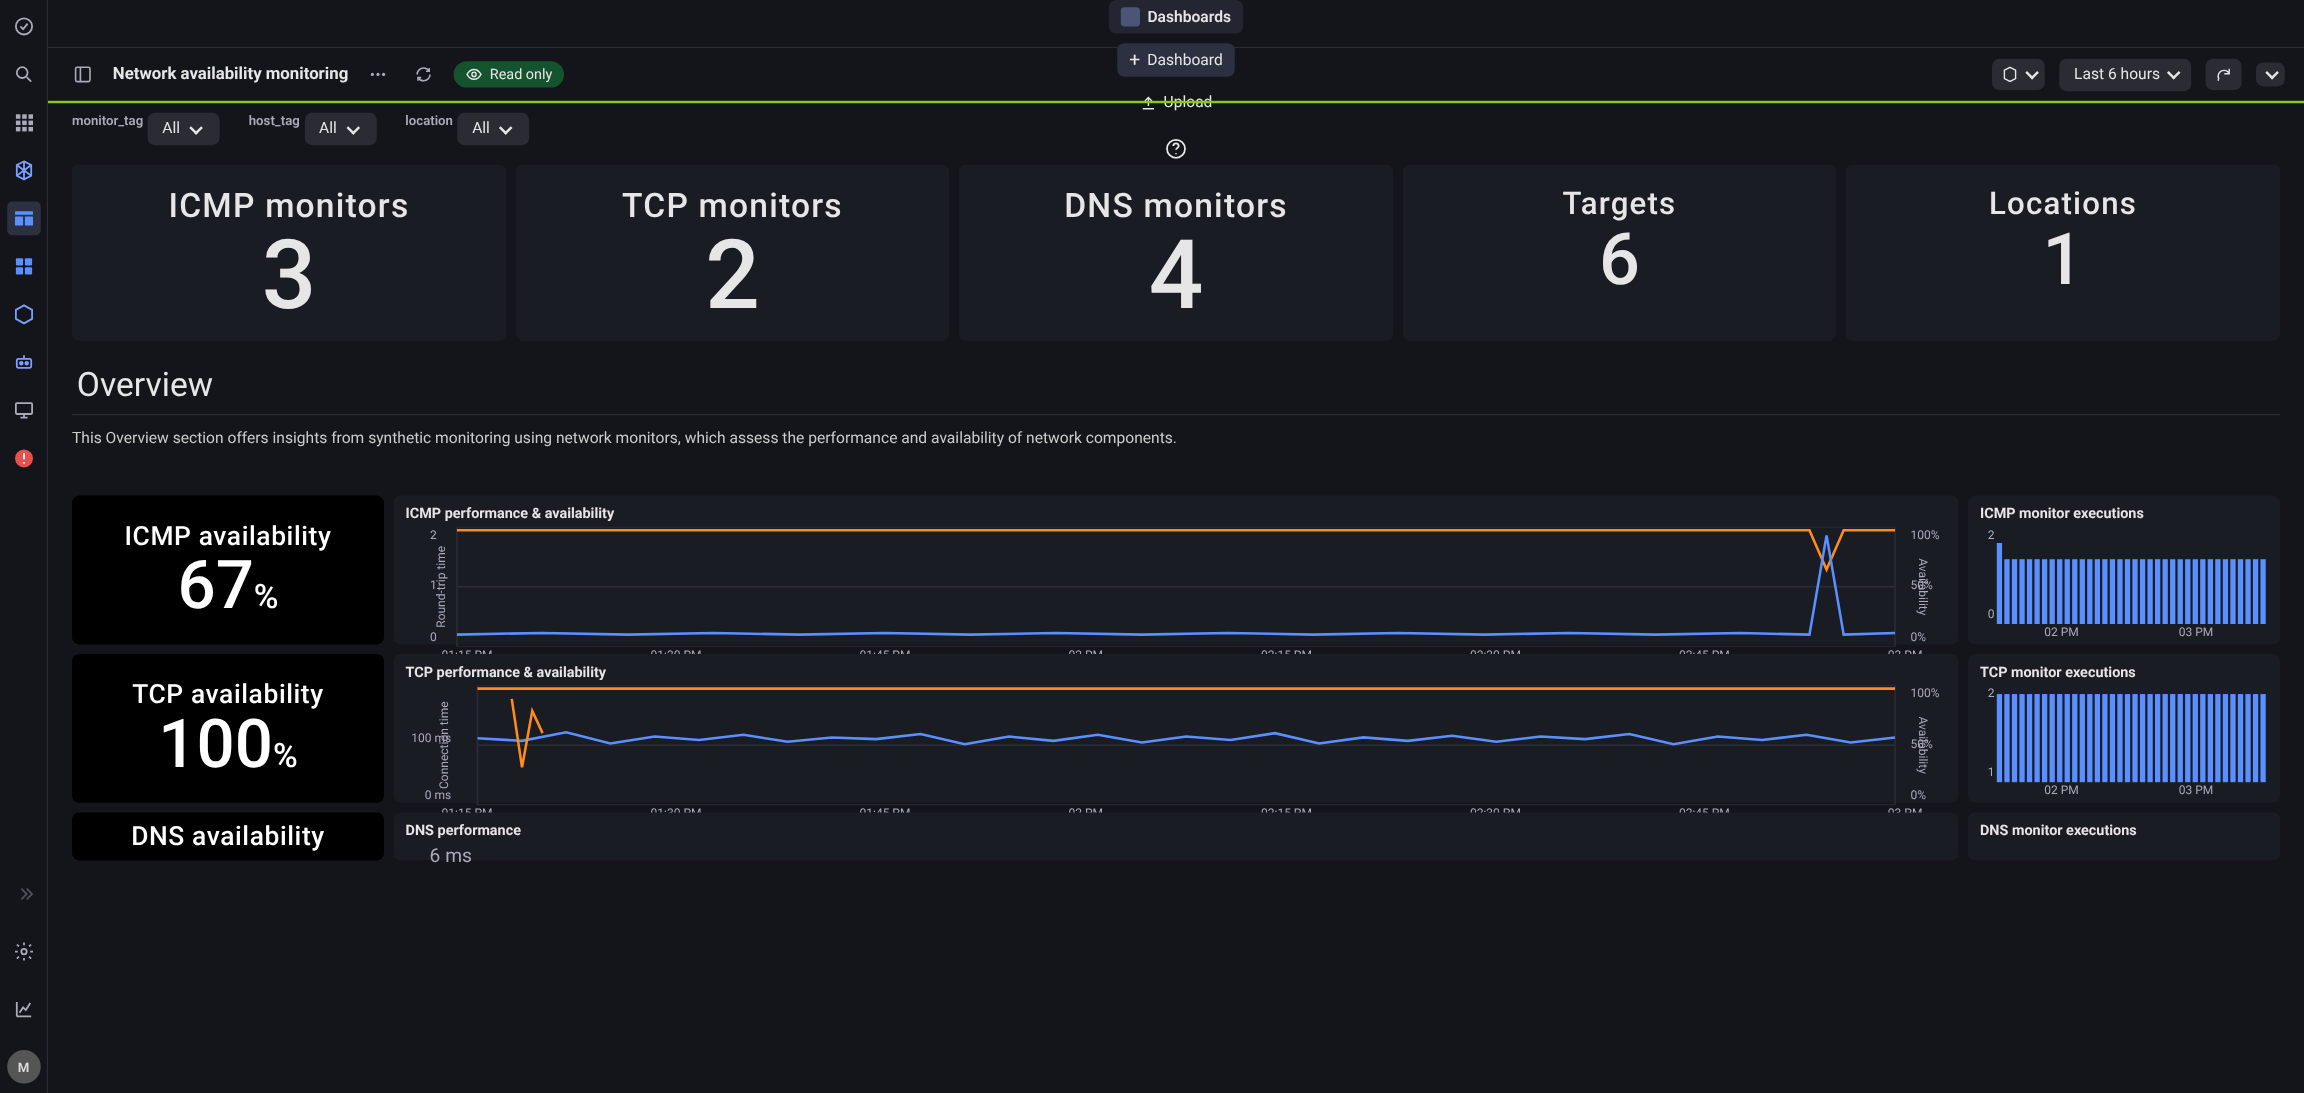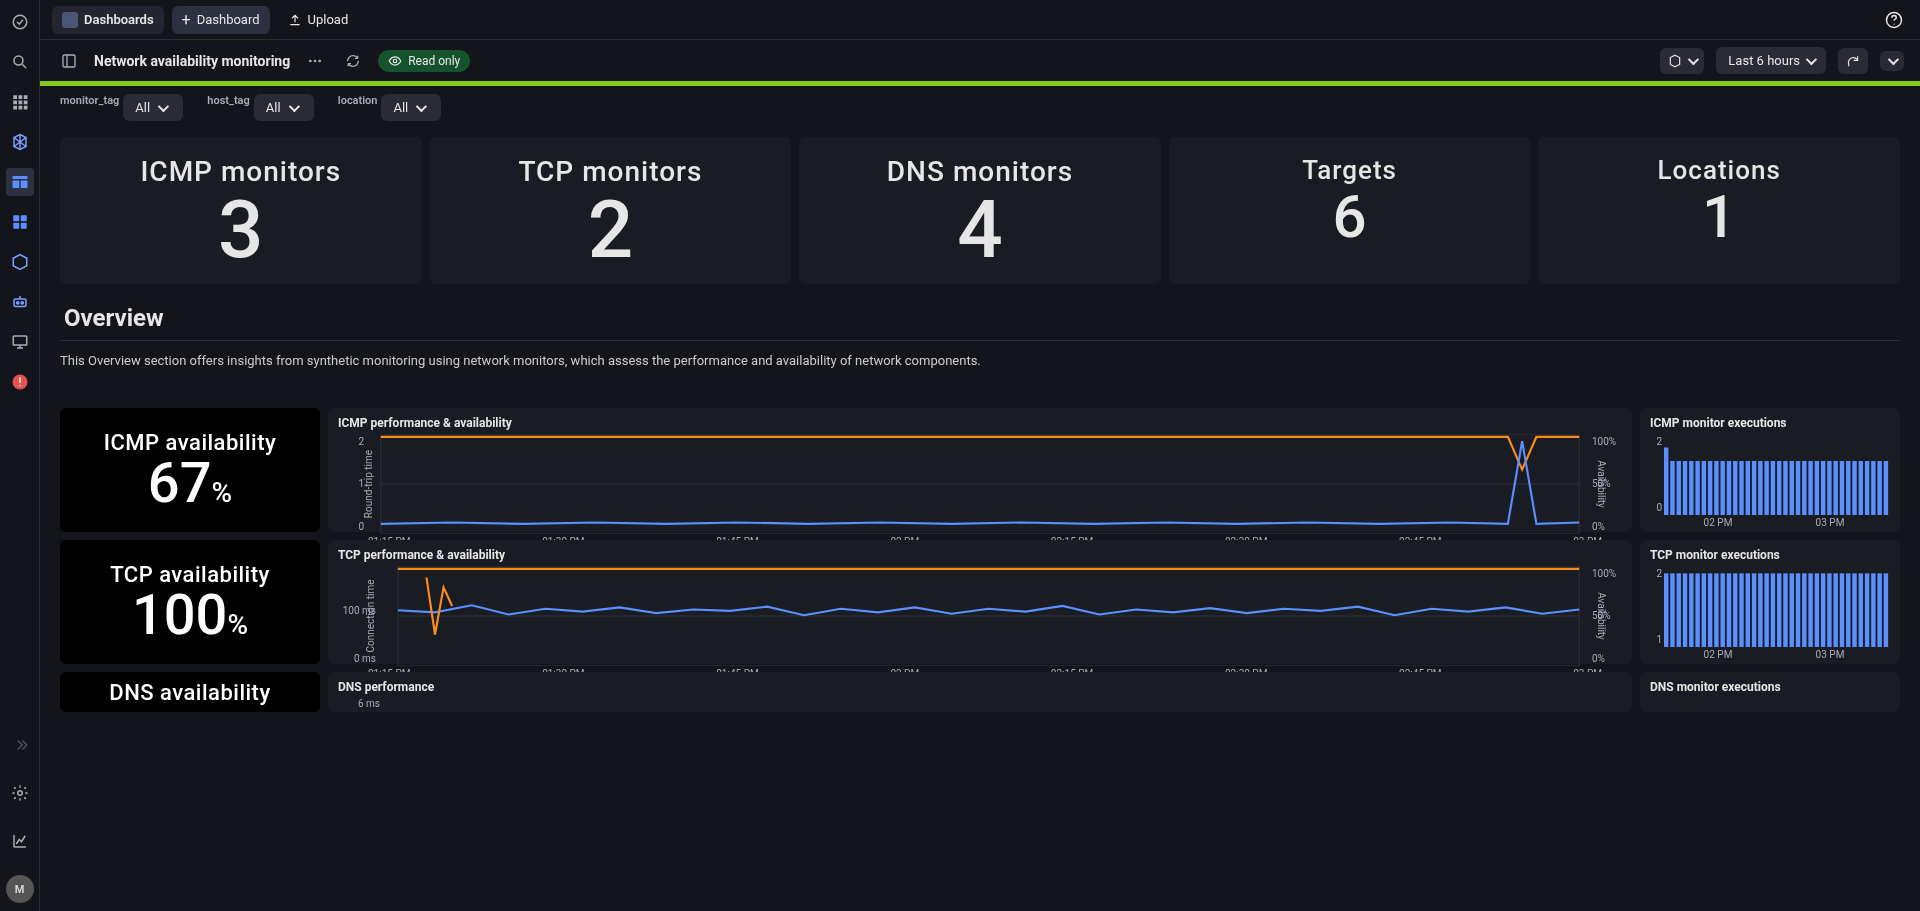--- a/index.html
+++ b/index.html
@@ -44,20 +44,21 @@
 
 
 .topbar {
   height: 40px;
   background: #14151a;
   border-bottom: 1px solid #2a2b33;
   display: flex;
   align-items: center;
   padding: 0 12px;
   gap: 8px;
+  flex-direction: column;
 }
 .topbar-tab {
   display: flex; align-items: center; gap: 6px;
   padding: 6px 10px;
   border-radius: 6px;
   background: #232530;
   font-weight: 600;
   cursor: pointer;
 }
 .topbar-btn {
@@ -74,21 +75,21 @@
   border-radius:50%; cursor:pointer;
 }
 
 
 .secondbar {
   height: 46px;
   display: flex;
   align-items: center;
   padding: 0 16px;
   gap: 12px;
-  border-bottom: 5px solid #84cc16;
+  border-bottom: 2px solid #84cc16;
 }
 .page-title { font-weight: 700; font-size: 14px; }
 .icon-btn {
   width: 26px; height: 26px; display:flex;align-items:center;justify-content:center;
   border-radius:4px; cursor:pointer; color:#aab;
 }
 .readonly-pill {
   display:flex;align-items:center;gap:6px;
   padding:4px 10px;border-radius:12px;background:#14532d;font-size:12px;
 }
@@ -121,21 +122,21 @@
   background:#1a1c24;
   border-radius:6px;
   padding: 18px 12px 14px 12px;
   display:flex;flex-direction:column;align-items:center;
 }
 .stat-tile-title { font-size:28px; font-weight:500; color:#e6e6e6; margin-bottom:2px; letter-spacing:1px;}
 .stat-tile-title.sm { font-size:26px; }
 .stat-tile-value { font-size:80px; font-weight:500; line-height:1; }
 
 
-.overview-heading { font-size:24px; font-weight:700; margin: 10px 0 8px 4px; }
+.overview-heading { font-size:28px; font-weight:400; margin: 10px 0 8px 4px; }
 .overview-desc { font-size:13px; color:#ccc; margin-bottom: 40px; }
 .overview-divider { border:none; border-top:1px solid #2a2b33; margin-bottom:12px; }
 
 
 .grid-row { display:flex; gap:8px; margin-bottom:8px; }
 .avail-tile {
   width:260px;
   background:#000000;
   border-radius:6px;
   display:flex;flex-direction:column;align-items:center;justify-content:center;
@@ -586,21 +587,21 @@
             </div>
         </div>
       </div>
 
       <div class="grid-row">
         <div class="avail-tile h40">
           <div class="avail-title" style="font-size:22px">DNS availability</div>
         </div>
         <div class="chart-tile" style="height:40px">
           <div class="chart-title">DNS performance</div>
-          <div style="font-size:10px;color:#aab;padding-left:20px">6 ms</div>
+          <div style="font-size:16px;color:#aab;padding-left:20px">6 ms</div>
         </div>
         <div class="chart-tile narrow" style="height:40px">
           <div class="chart-title">DNS monitor executions</div>
         </div>
       </div>
 
     </div>
   </div>
 </div>
 

